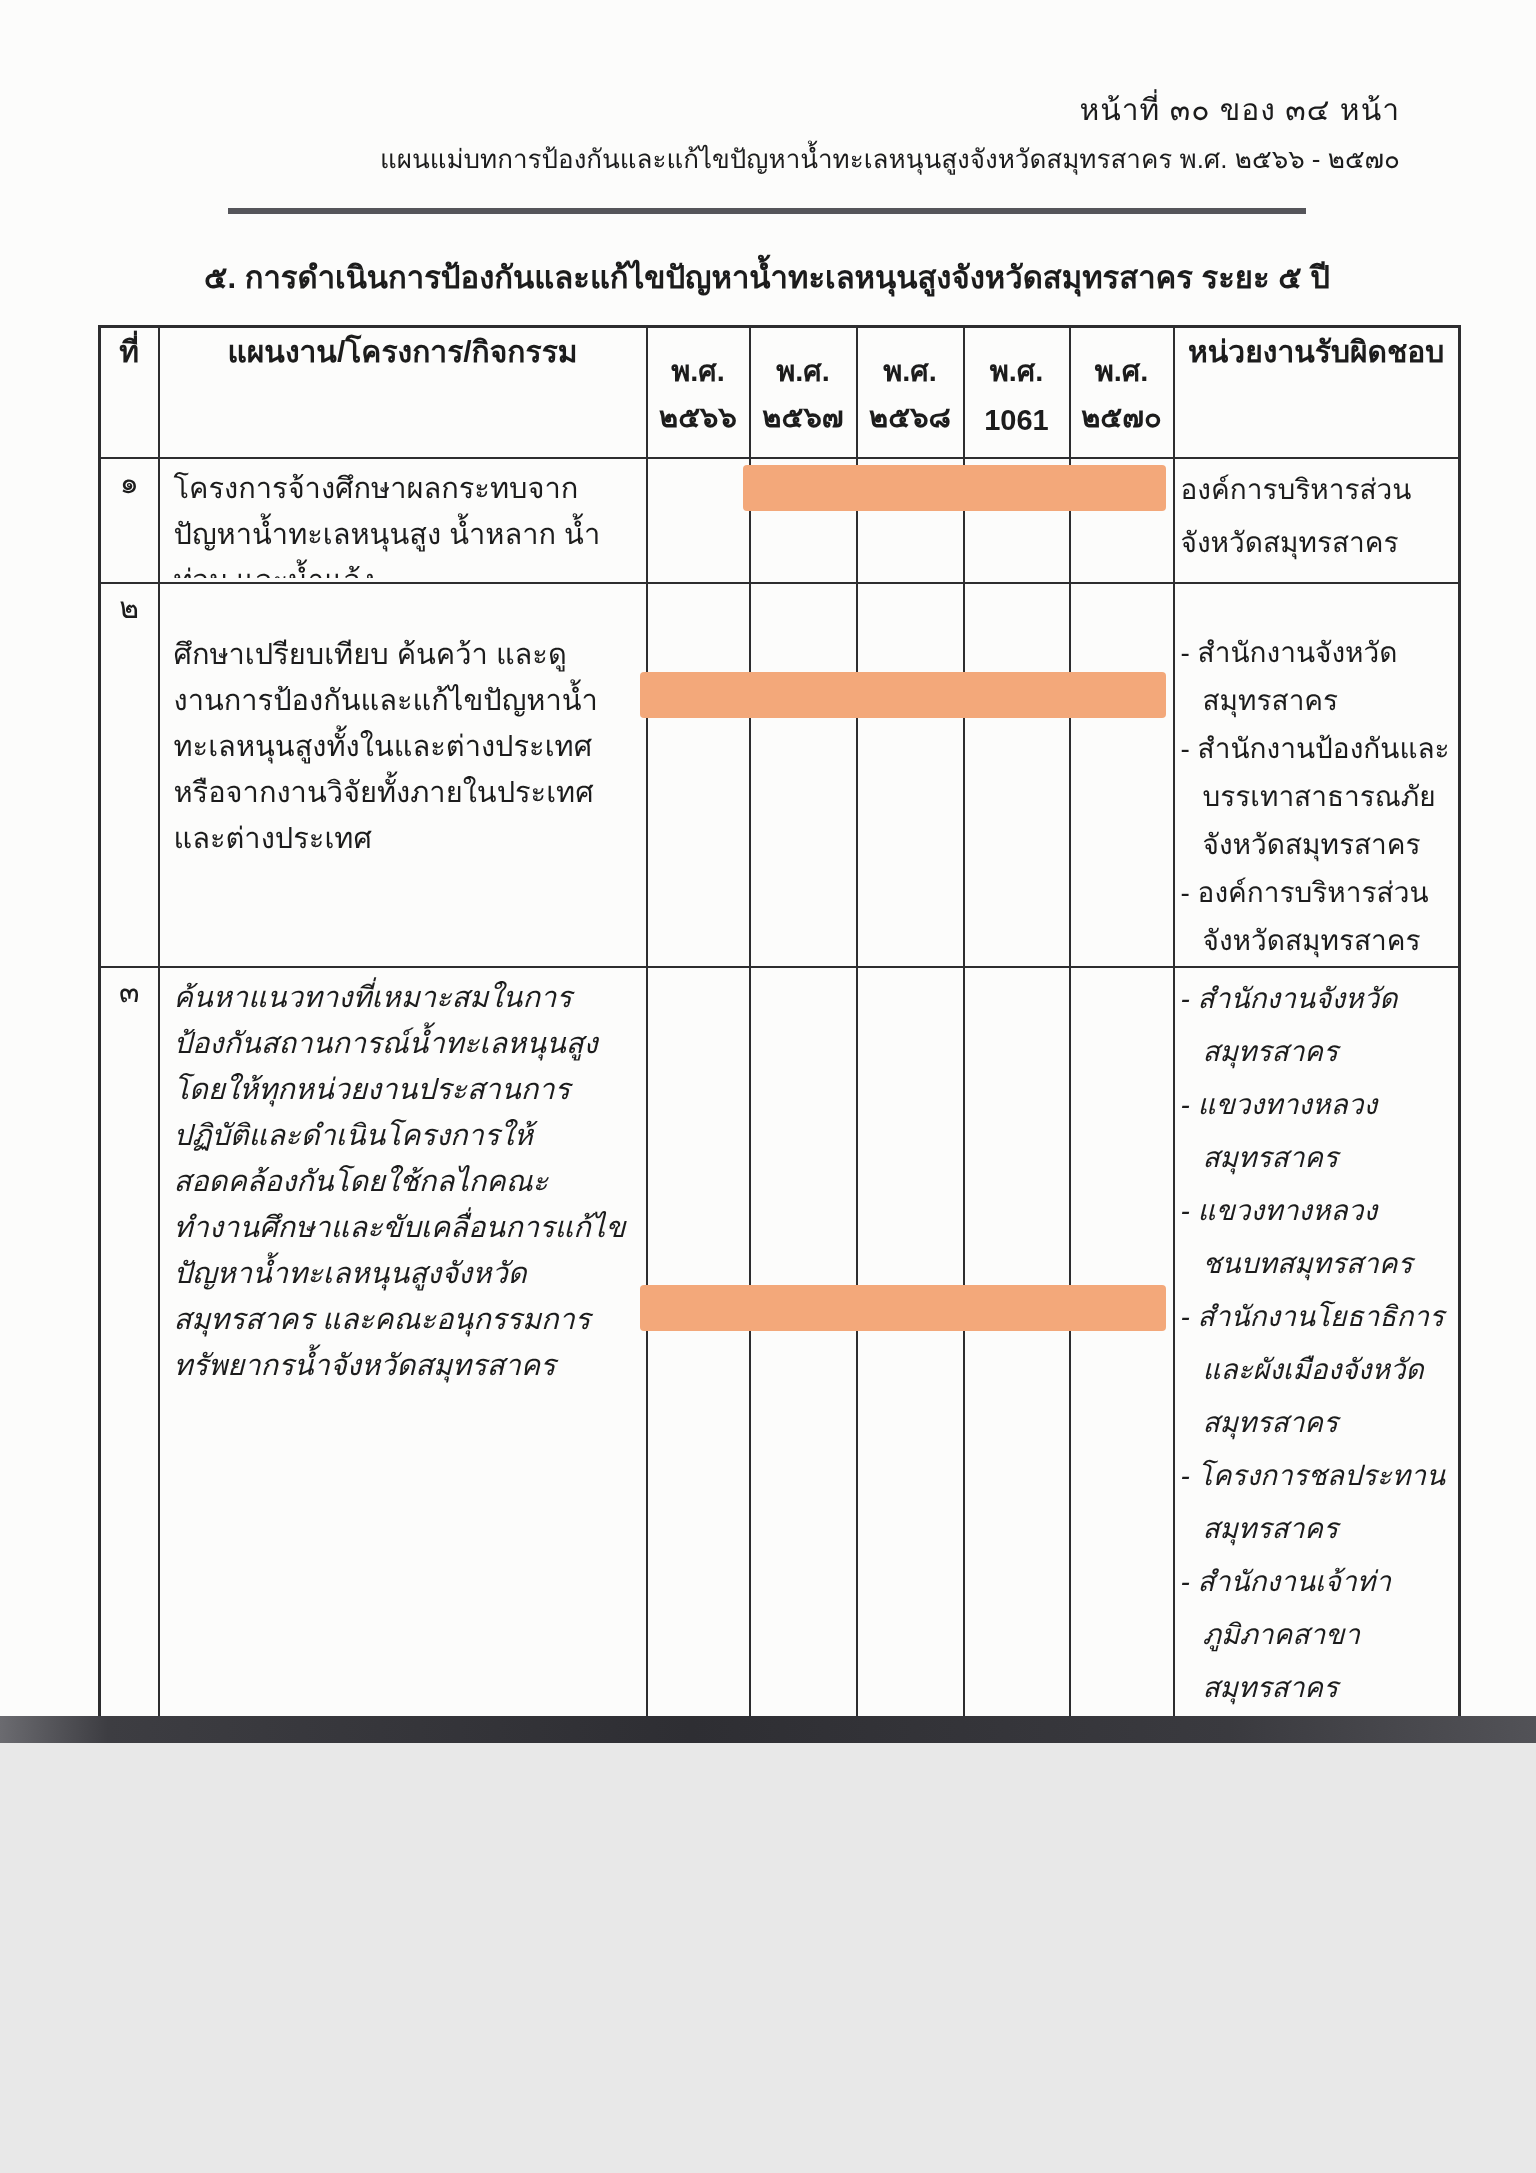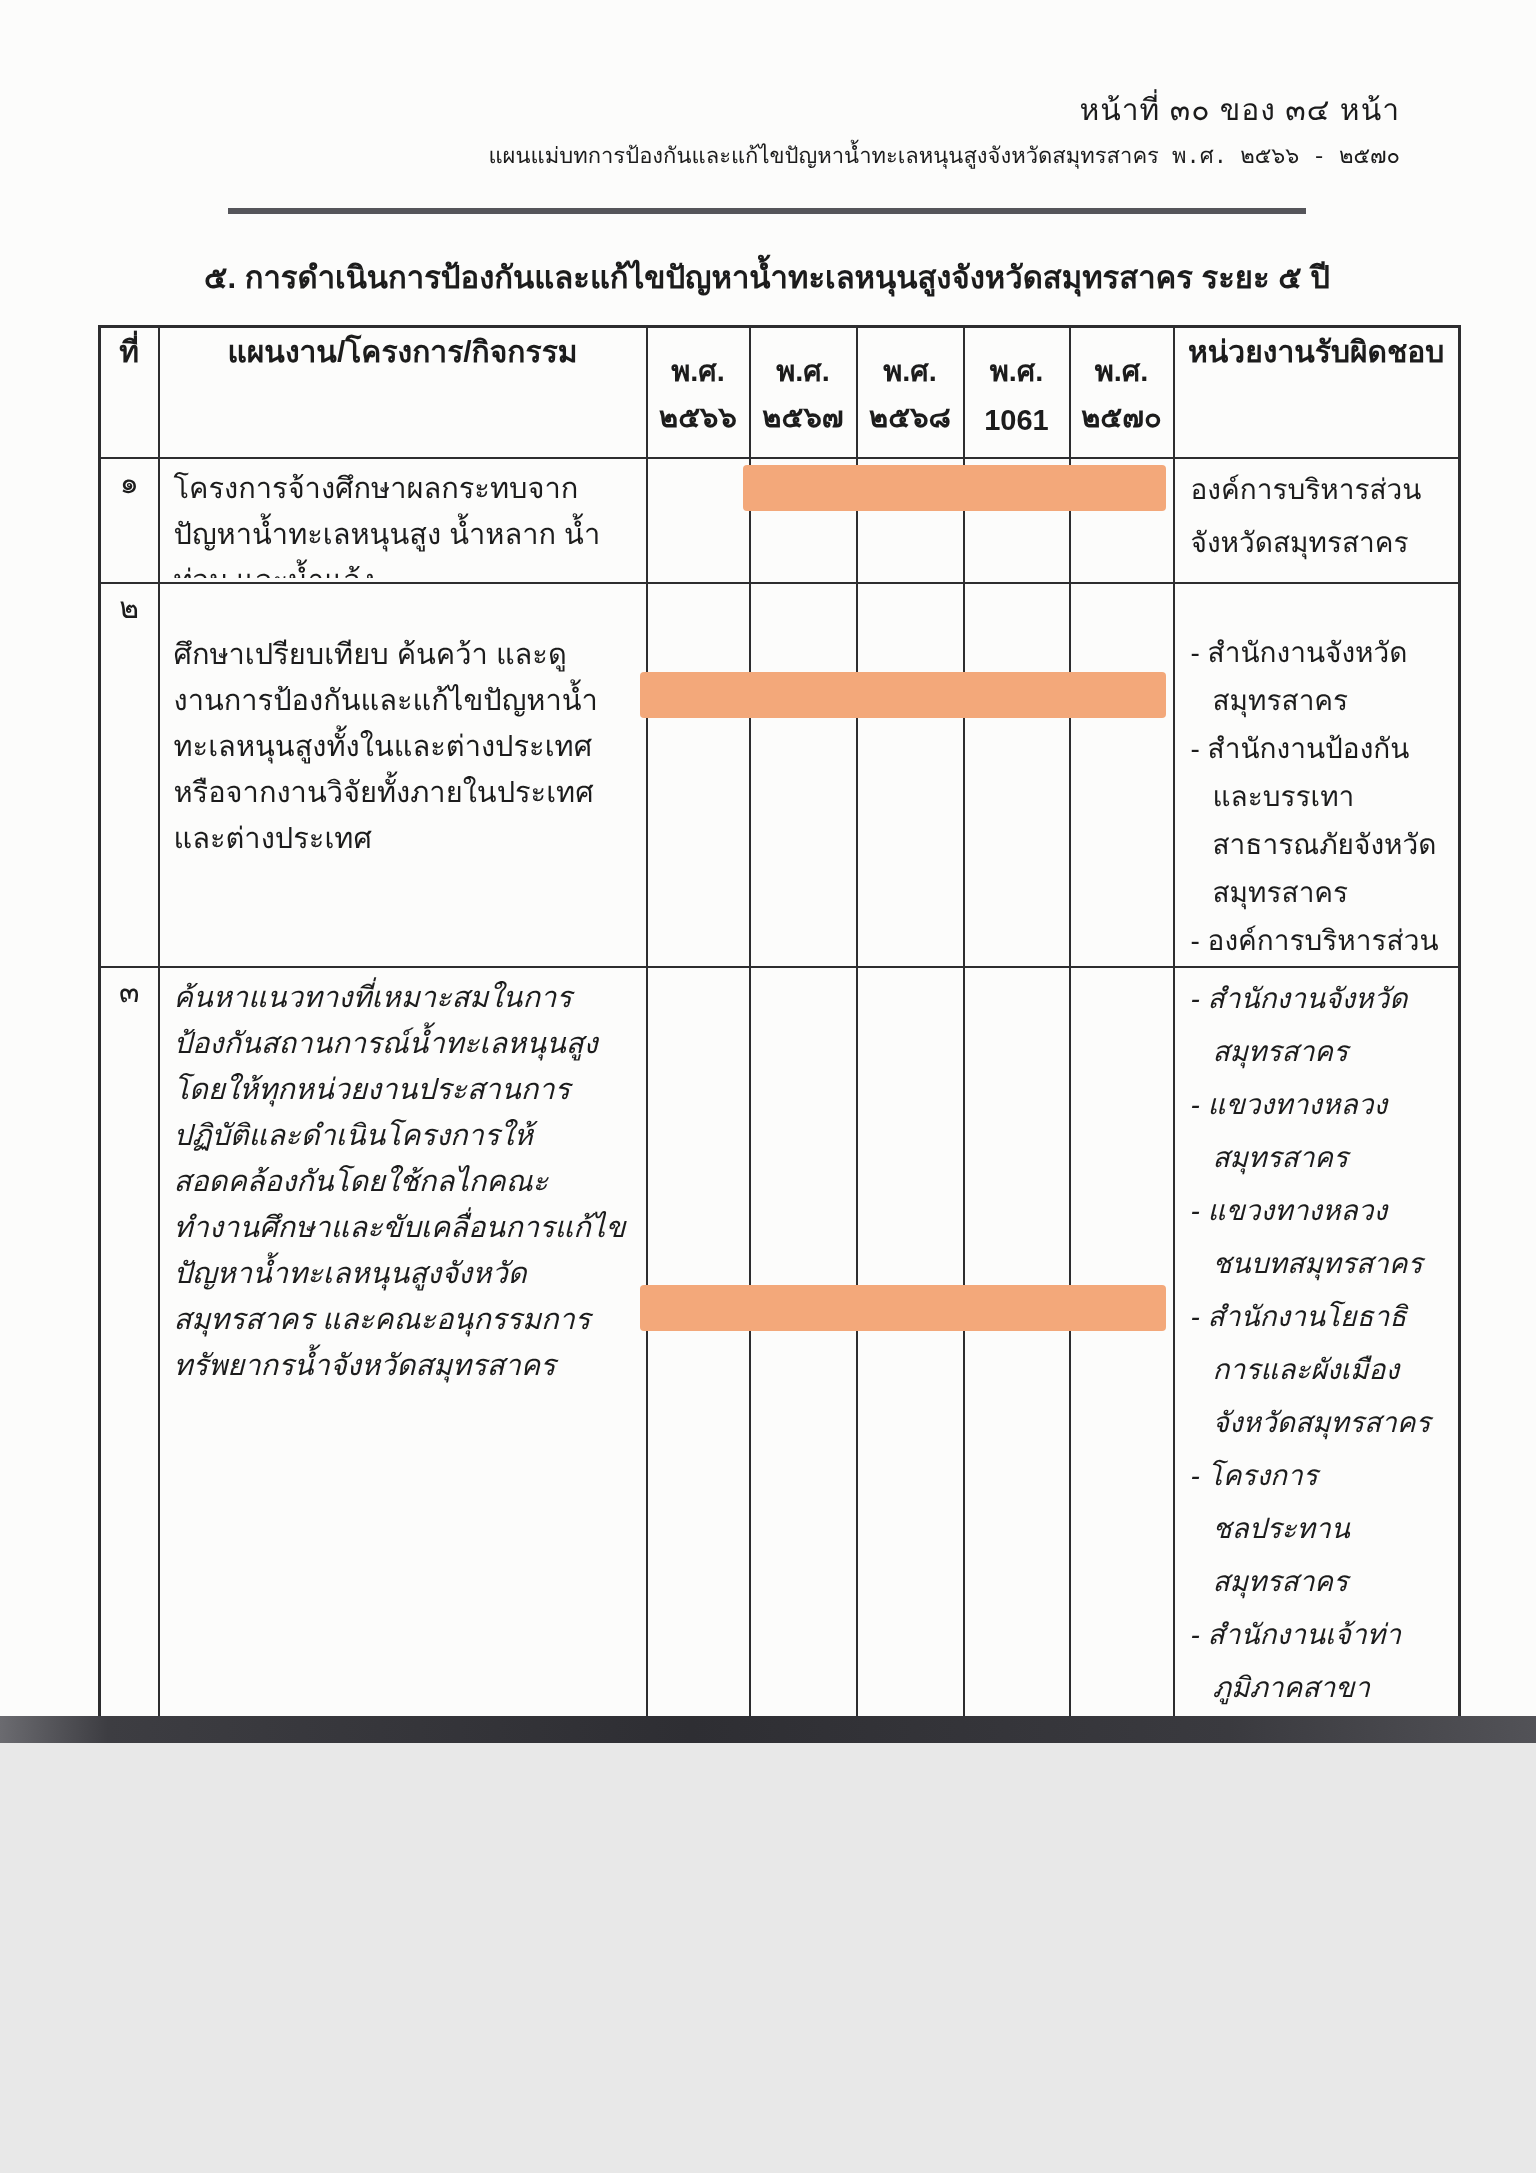--- a/index.html
+++ b/index.html
@@ -11,21 +11,21 @@
     font-family:"Liberation Sans", sans-serif;
     color:#1c1c1c;
     overflow:hidden;
   }
   .page-label {
     position:absolute; top:86px; right:136px;
     font-size:30px; letter-spacing:1px;
   }
   .doc-title {
     position:absolute; top:138px; right:136px;
-    font-size:22px; white-space:nowrap;font-family:Liberation Mono, monospace;
+    font-size:26px; white-space:nowrap;
   }
   .title-rule {
     position:absolute; left:228px; top:208px;
     width:1078px; height:6px; background:#55555a;
   }
   .section-title {
     position:absolute; left:204px; top:252px;
     font-size:31px; font-weight:bold;
   }
   .table-wrap { position:absolute; left:98px; top:325px; width:1360px; height:1485px; }
@@ -44,21 +44,21 @@
     display:flex; flex-direction:column; justify-content:space-between;
     height:89px; padding:20px 0;
     font-size:29px; font-weight:bold; text-align:center;
   }
   .no-cell { text-align:center; font-size:30px; padding-top:6px; }
   .activity {
     font-size:29px; line-height:46px;
     padding:6px 12px 0 14px;
     overflow:hidden;
   }
-  .agency-list { padding:4px 8px 0 16px; overflow:hidden; }
+  .agency-list { padding:4px 8px 0 6px; overflow:hidden; }
   .agency-item { font-size:28px; line-height:53px; }
   .r2 .agency-item { line-height:48px; }
   .agency-item.dashed { padding-left:22px; text-indent:-22px; }
   .clip-r1 { height:113px; }
   .clip-r2 { height:335px;margin-top:41px; }
   .clip-r3 { height:900px;font-style:italic; }
   .bar { position:absolute; height:46px; border-radius:4px; }
   .bottom-band {
     position:absolute; left:0; bottom:0; width:1536px; height:27px;
     background:linear-gradient(90deg,#6b6b70 0%,#3d3d42 7%,#2e2e33 45%,#3a3a3f 80%,#525257 100%);

